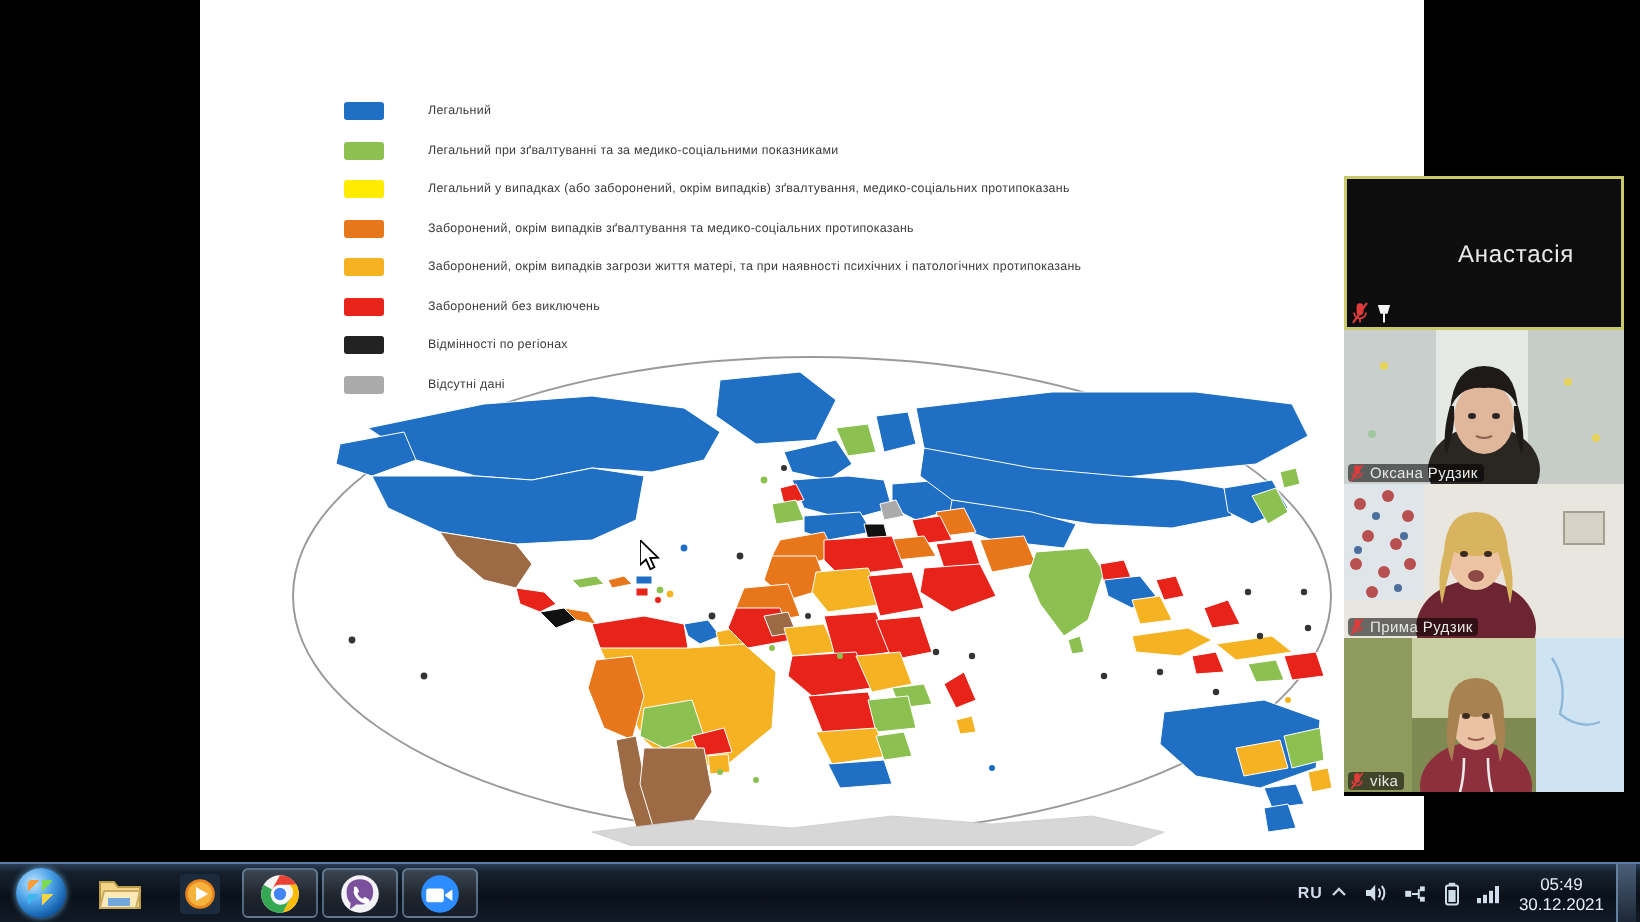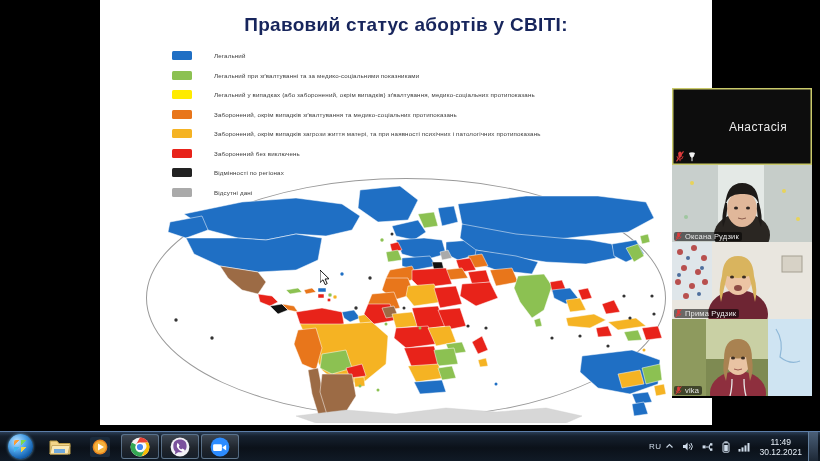--- a/index.html
+++ b/index.html
@@ -52,30 +52,29 @@
       linear-gradient(135deg,#ffd83d 0%,#ffd83d 48%,transparent 48%) no-repeat 7px 7px/6px 6px;
     opacity:.95;border-radius:2px;}
   .tbtn{width:38px;height:25px;margin:0 1px;display:flex;align-items:center;justify-content:center;position:relative;}
   .tbtn.pinned{background:linear-gradient(180deg,rgba(255,255,255,.16),rgba(255,255,255,.03));
     border:1px solid rgba(150,190,230,.45);border-radius:3px;box-sizing:border-box;}
   #tray{position:absolute;right:0;top:0;height:29px;display:flex;align-items:center;padding-right:2px;}
   .tray-ico{margin:0 4px;display:flex;align-items:center;justify-content:center;color:#c7d4e2;font-size:10px;}
   #clock{color:#e6eef7;font-size:8.5px;line-height:10px;text-align:center;margin:0 6px 0 4px;}
   #show-desktop{width:9px;height:29px;background:linear-gradient(180deg,#4a5f78,#1d2836);
     border-left:1px solid #63809f;}
-  .lang{color:#cfdceb;font-size:8px;font-weight:normal;letter-spacing:.5px;margin-left:6px;}
+  .lang{color:#cfdceb;font-size:8px;font-weight:bold;letter-spacing:.5px;margin-left:6px;}
 </style>
 </head>
 <body>
 
 <div id="screen">
 
   <div id="slide">
 
-    <div id="slide-title">Правовий статус абортів у СВІТІ:</div>
 
     <div id="legend">
       <div class="legend-row">
         <span class="swatch" style="background:#1f6fc4"></span>
         <span class="legend-label">Легальний</span>
       </div>
       <div class="legend-row">
         <span class="swatch" style="background:#8cc152"></span>
         <span class="legend-label">Легальний при зґвалтуванні та за медико-соціальними показниками</span>
       </div>
@@ -456,20 +455,20 @@
       </span>
       <span class="tray-ico">
         <svg width="13" height="10" viewBox="0 0 13 10">
           <rect x="0.5" y="7" width="2" height="2.6" fill="#cfdcea"></rect>
           <rect x="3.5" y="5.4" width="2" height="4.2" fill="#cfdcea"></rect>
           <rect x="6.5" y="3.4" width="2" height="6.2" fill="#cfdcea"></rect>
           <rect x="9.5" y="1" width="2" height="8.6" fill="#cfdcea"></rect>
         </svg>
       </span>
       <div id="clock">
-        <div>11:49</div>
+        <div>05:49</div>
         <div>30.12.2021</div>
       </div>
       <div id="show-desktop"></div>
     </div>
   </div>
 
 </div>
 
 </body></html>

